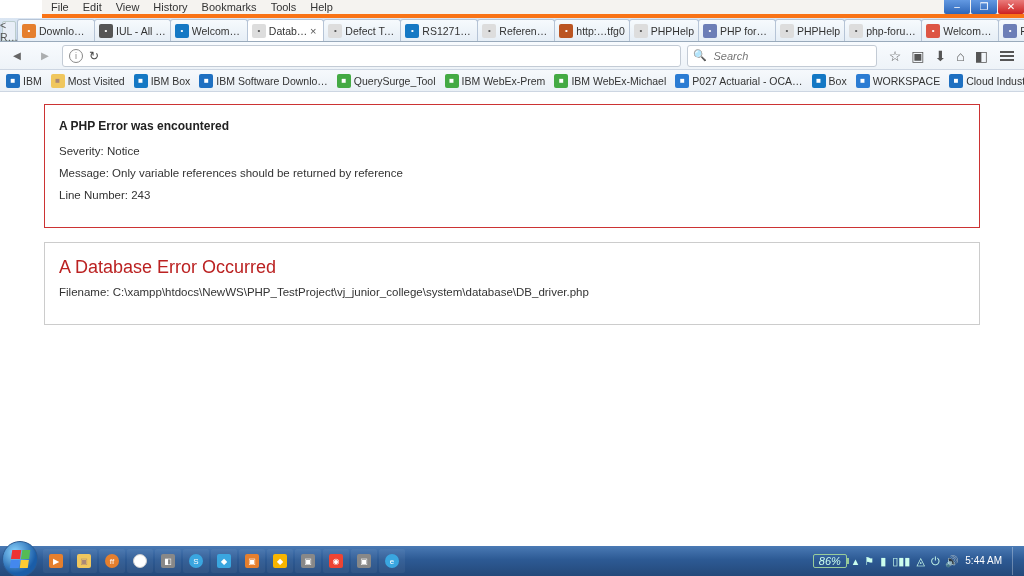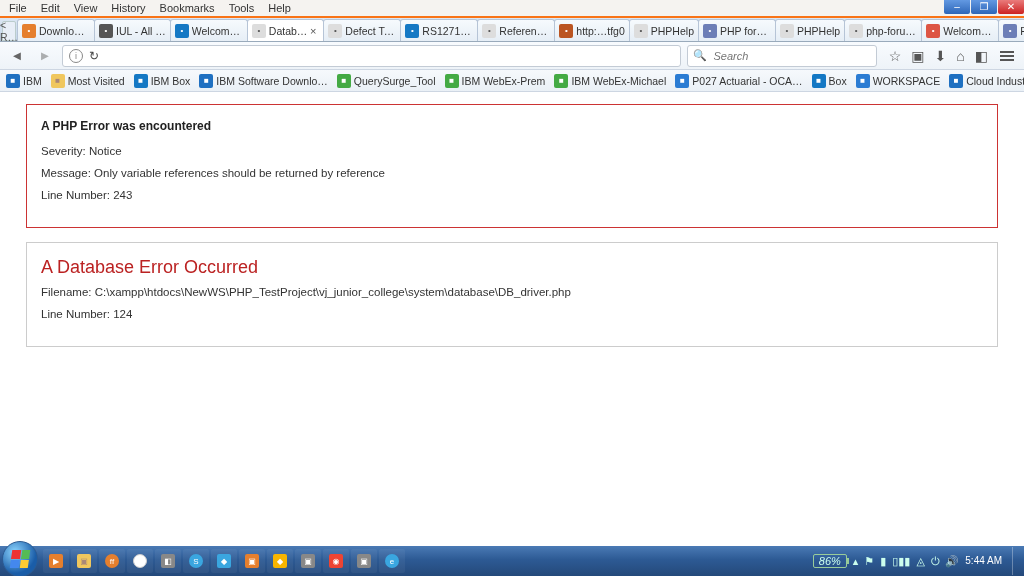--- a/index.html
+++ b/index.html
@@ -1,19 +1,19 @@
 <!DOCTYPE html>
 <html><head>
 <meta charset="utf-8">
 <style>
   * { margin: 0; padding: 0; box-sizing: border-box; }
   body { font-family: "Segoe UI", Tahoma, sans-serif; font-size: 11px; background: #fff; width: 1024px; height: 576px; overflow: hidden; position: relative; } 
 
   
-  .menubar { height: 18px; background: #f5f3f0; display: flex; align-items: center; padding: 0 2px; font-size: 11px; color: #333; border-bottom: 2px solid #f97316; position:relative;}
+  .menubar { height: 18px; background: #f5f3f0; display: flex; align-items: center; padding: 0 2px; font-size: 11px; color: #333; border-bottom: 4px solid #f97316; position:relative;margin-left:42px;}
   .menubar .menuitem { padding: 1px 7px; cursor: default; }
   .winbtns { position:absolute; right:0; top:-2px; display:flex; }
   .winbtn { width:26px; height:16px; display:flex; align-items:center; justify-content:center; font-size:10px; color:#fff; margin-left:1px; border-radius:0 0 2px 2px; }
   .winbtn.min { background:linear-gradient(#6aa0e8,#2e66b8); }
   .winbtn.max { background:linear-gradient(#6aa0e8,#2e66b8); }
   .winbtn.close { background:linear-gradient(#e88,#c22); }
 
   
   .tabstrip { height: 24px; background: linear-gradient(#dbe6f3, #c6d6ea); display: flex; align-items: flex-end; padding-left: 2px; font-size: 10.5px; overflow:hidden; border-bottom:1px solid #9ab; }
   .tabnav { width:14px; height:20px; display:flex; align-items:center; justify-content:center; color:#555; cursor:pointer; background:#e8eef7; border:1px solid #bcc; border-radius:2px 2px 0 0; margin-right:1px;}
@@ -36,21 +36,21 @@
   .toolicons span{ color:#555; cursor:pointer; font-size:14px;}
   .burger { display:flex; flex-direction:column; gap:2px; cursor:pointer; padding:2px;}
   .burger i{ width:14px;height:2px;background:#555;display:block;}
 
   
   .bmbar { height: 22px; background: linear-gradient(#f6f9fc,#eaf0f6); display:flex; align-items:center; padding:0 6px; gap:9px; font-size:10.5px; color:#333; border-bottom:1px solid #cdd6e2; overflow:hidden; white-space:nowrap;}
   .bm { display:flex; align-items:center; gap:3px; cursor:pointer;}
   .bmico { width:14px; height:14px; border-radius:2px; display:flex; align-items:center; justify-content:center; font-size:8px; color:#fff; flex:none;}
 
   
-  .content { padding: 12px 26px; }
+  .content { padding: 12px 44px; }
   .errbox { border:1px solid #c33; margin-bottom:14px; padding:14px 14px 16px; font-size:11.5px; color:#333;}
   .errbox h4 { font-size:12px; font-weight:bold; margin-bottom:12px; color:#222;}
   .errbox p { margin: 0 0 10px; }
   .errbox2 { border:1px solid #ccc; padding:14px 14px 16px; font-size:11.5px; color:#333;}
   .errbox2 h3 { font-size:18px; font-weight:normal; color:#b22; margin-bottom:8px;}
   .errbox2 p{ margin:0 0 10px;}
 
   
   .taskbar { position:absolute; left:0; right:0; bottom:0; height:30px; background:linear-gradient(#4a7ab5 0%,#2d5a94 45%,#24497a 100%); display:flex; align-items:center; padding:0 2px;}
   .start { width:36px; height:36px; margin-top:-4px; border-radius:50%; background:radial-gradient(circle at 35% 30%, #8dd5ff, #1a5da8 65%); border:1px solid #2c5b92; display:flex; align-items:center; justify-content:center; cursor:pointer; margin-right:4px;}
@@ -230,21 +230,20 @@
 <div class="content">
   <div class="errbox">
     <h4>A PHP Error was encountered</h4>
     <p>Severity: Notice</p>
     <p>Message: Only variable references should be returned by reference</p>
     <p>Line Number: 243</p>
   </div>
   <div class="errbox2">
     <h3>A Database Error Occurred</h3>
     <p>Filename: C:\xampp\htdocs\NewWS\PHP_TestProject\vj_junior_college\system\database\DB_driver.php</p>
-    <p>Line Number: 124</p>
   </div>
 </div>
 
 <div class="taskbar">
   <div class="start">
     <span class="flag">
         <i></i>
         <i></i>
         <i></i>
         <i></i>

